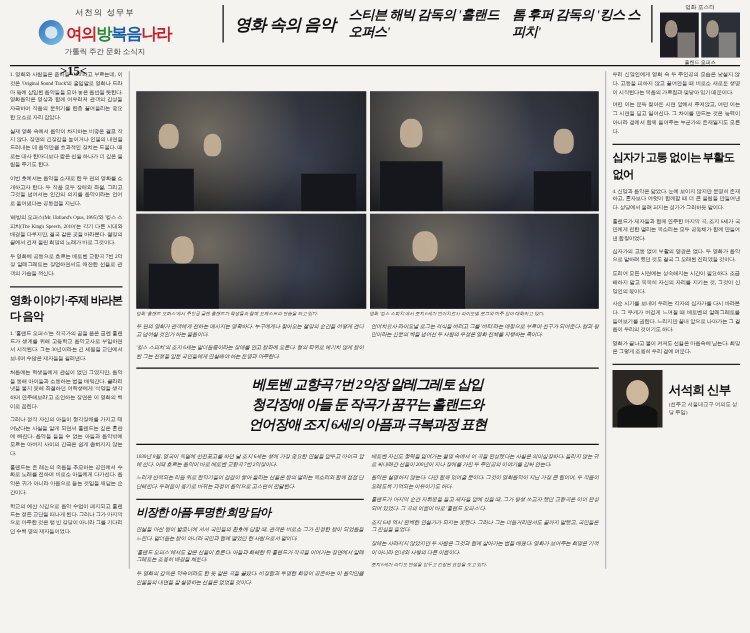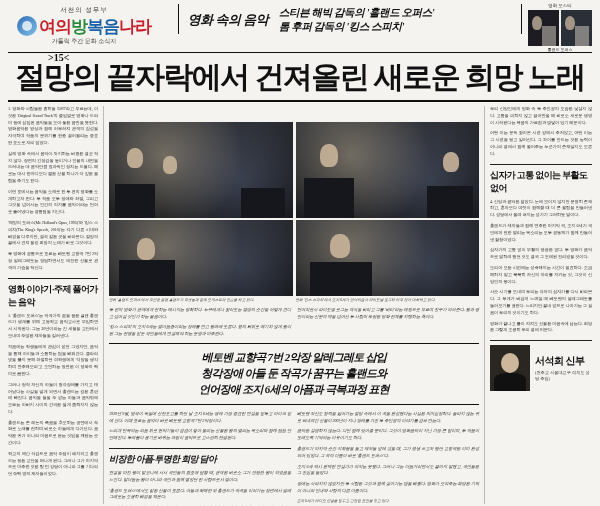--- a/index.html
+++ b/index.html
@@ -50,21 +50,21 @@
     position:relative;
     flex:0 0 20px;
   }
   .logo-mark:after{
     content:"";
     position:absolute;left:5px;top:5px;
     width:10px;height:10px;border-radius:50%;
     background:#fff;opacity:.75;
   }
   .logo-word{
-    font-size:17px;
+    font-size:13px;
     font-weight:bold;
     color:#1b5fa6;
     letter-spacing:-1px;
     line-height:1;
   }
   .logo-word .red{color:#c8202a;}
   .logo-word .green{color:#2c8a3e;}
   .logo-sub{
     font-size:6px;color:#444;text-align:center;margin-top:1px;
   }
@@ -89,21 +89,21 @@
     font-weight:bold;
     width:86px;
     flex:0 0 86px;
     display:flex;align-items:center;justify-content:center;
     text-align:center;
     letter-spacing:-.5px;
   }
   .head-lines{
     flex:1;
     padding-left:8px;
-    display:flex;flex-direction:column;justify-content:center;
+    display:flex;justify-content:center;
   }
   .head-lines div{
     font-size:10.5px;
     font-weight:bold;
     letter-spacing:-.4px;
     line-height:1.35;
   }
   .poster{
     flex:0 0 64px;
     width:64px;
@@ -286,32 +286,31 @@
     <div class="poster">
       <div class="poster-caption">영화 포스터</div>
       <div class="poster-imgs">
         <div class="poster-img"></div>
         <div class="poster-img b"></div>
       </div>
       <div class="poster-label">홀랜드 오퍼스</div>
     </div>
   </div>
 
-  <div class="headline">절망의 끝자락에서 건져올린 새로운 희망 노래</div>
 
   <div class="body">
 
     <div class="col col-1">
       <p class="p">1. 영화와 사람들은 흔히들 'OST'라고 부르는데, 이것은 'Original Sound Track'의 줄임말로 영화나 드라마 등에 삽입된 음악들을 모아 놓은 음반을 뜻한다. 영화음악은 영상과 함께 어우러져 관객의 감성을 자극하며 작품의 분위기를 한층 끌어올리는 중요한 요소로 자리 잡았다.</p>
       <p class="p">실제 영화 속에서 음악이 차지하는 비중은 결코 작지 않다. 장면의 긴장감을 높이거나 인물의 내면을 드러내는 데 음악만큼 효과적인 장치는 드물다. 때로는 대사 한마디보다 짧은 선율 하나가 더 깊은 울림을 주기도 한다.</p>
       <p class="p">이번 호에서는 음악을 소재로 한 두 편의 영화를 소개하고자 한다. 두 작품 모두 장애와 좌절, 그리고 그것을 넘어서는 인간의 의지를 음악이라는 언어로 풀어냈다는 공통점을 지닌다.</p>
       <p class="p">'해빙의 오퍼스(Mr. Holland's Opus, 1995)'와 '킹스 스피치(The King's Speech, 2010)'는 각기 다른 시대와 배경을 다루지만, 결국 같은 곳을 바라본다. 절망의 끝에서 건져 올린 희망의 노래가 바로 그것이다.</p>
       <p class="p">두 영화에 공통으로 흐르는 베토벤 교향곡 7번 2악장 알레그레토는 장엄하면서도 애잔한 선율로 관객의 가슴을 적신다.</p>
 
-      <div class="subhead">영화 이야기·주제 풀어가는 음악</div>
+      <div class="subhead">영화 이야기·주제 바라본다 음악</div>
 
       <p class="p">1. '홀랜드 오퍼스'는 작곡가의 꿈을 품은 글렌 홀랜드가 생계를 위해 고등학교 음악교사로 부임하면서 시작된다. 그는 30년이라는 긴 세월을 교단에서 보내며 수많은 제자들을 길러낸다.</p>
       <p class="p">처음에는 학생들에게 관심이 없던 그였지만, 음악을 통해 아이들과 소통하는 법을 배워간다. 클라리넷을 불지 못해 좌절하던 여학생에게 '석양을 생각하며 연주해보라'고 조언하는 장면은 이 영화의 백미로 꼽힌다.</p>
       <p class="p">그러나 정작 자신의 아들이 청각장애를 가지고 태어났다는 사실을 알게 되면서 홀랜드는 깊은 혼란에 빠진다. 음악을 들을 수 없는 아들과 음악밖에 모르는 아버지 사이의 간극은 쉽게 좁혀지지 않는다.</p>
       <p class="p">홀랜드는 존 레논의 죽음을 추모하는 공연에서 수화로 노래를 전하며 비로소 아들에게 다가선다. 음악은 귀가 아니라 마음으로 듣는 것임을 깨닫는 순간이다.</p>
       <p class="p">학교의 예산 삭감으로 음악 수업이 폐지되고 홀랜드는 정든 교단을 떠나게 된다. 그러나 그가 마지막으로 마주한 것은 텅 빈 강당이 아니라 그를 기다리던 수백 명의 제자들이었다.</p>
     </div>
 
     <div class="col col-mid">
 

